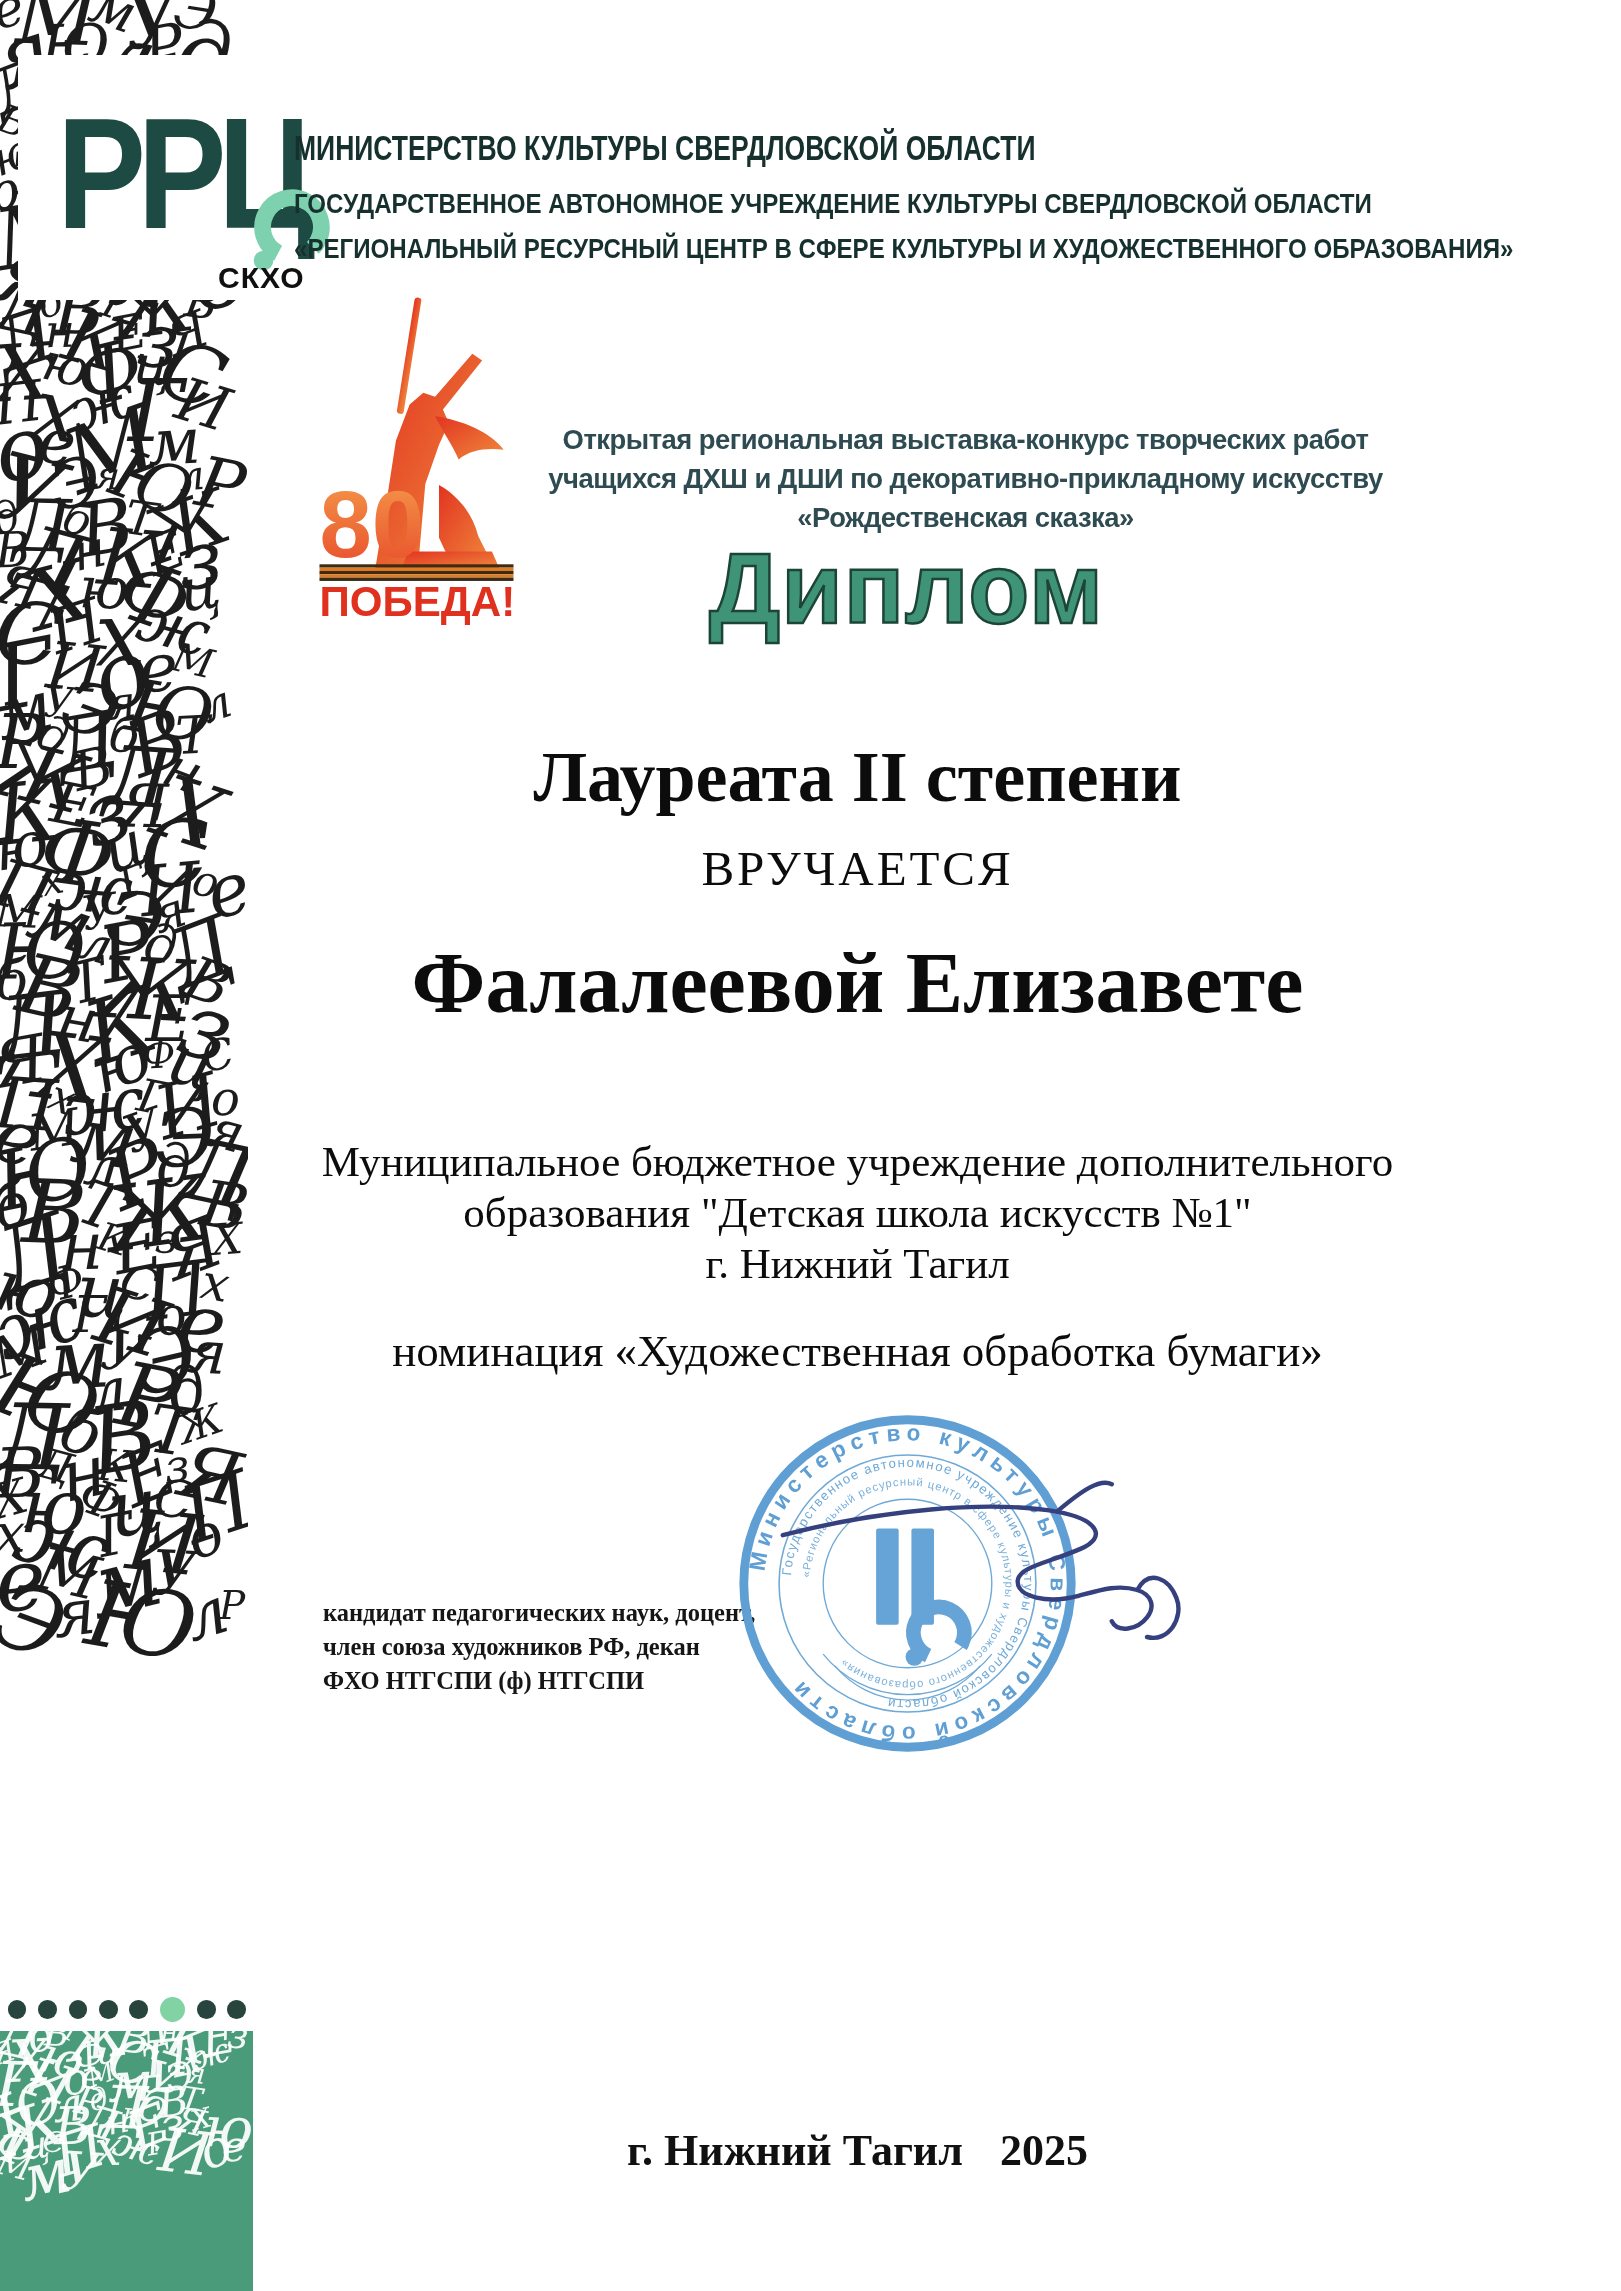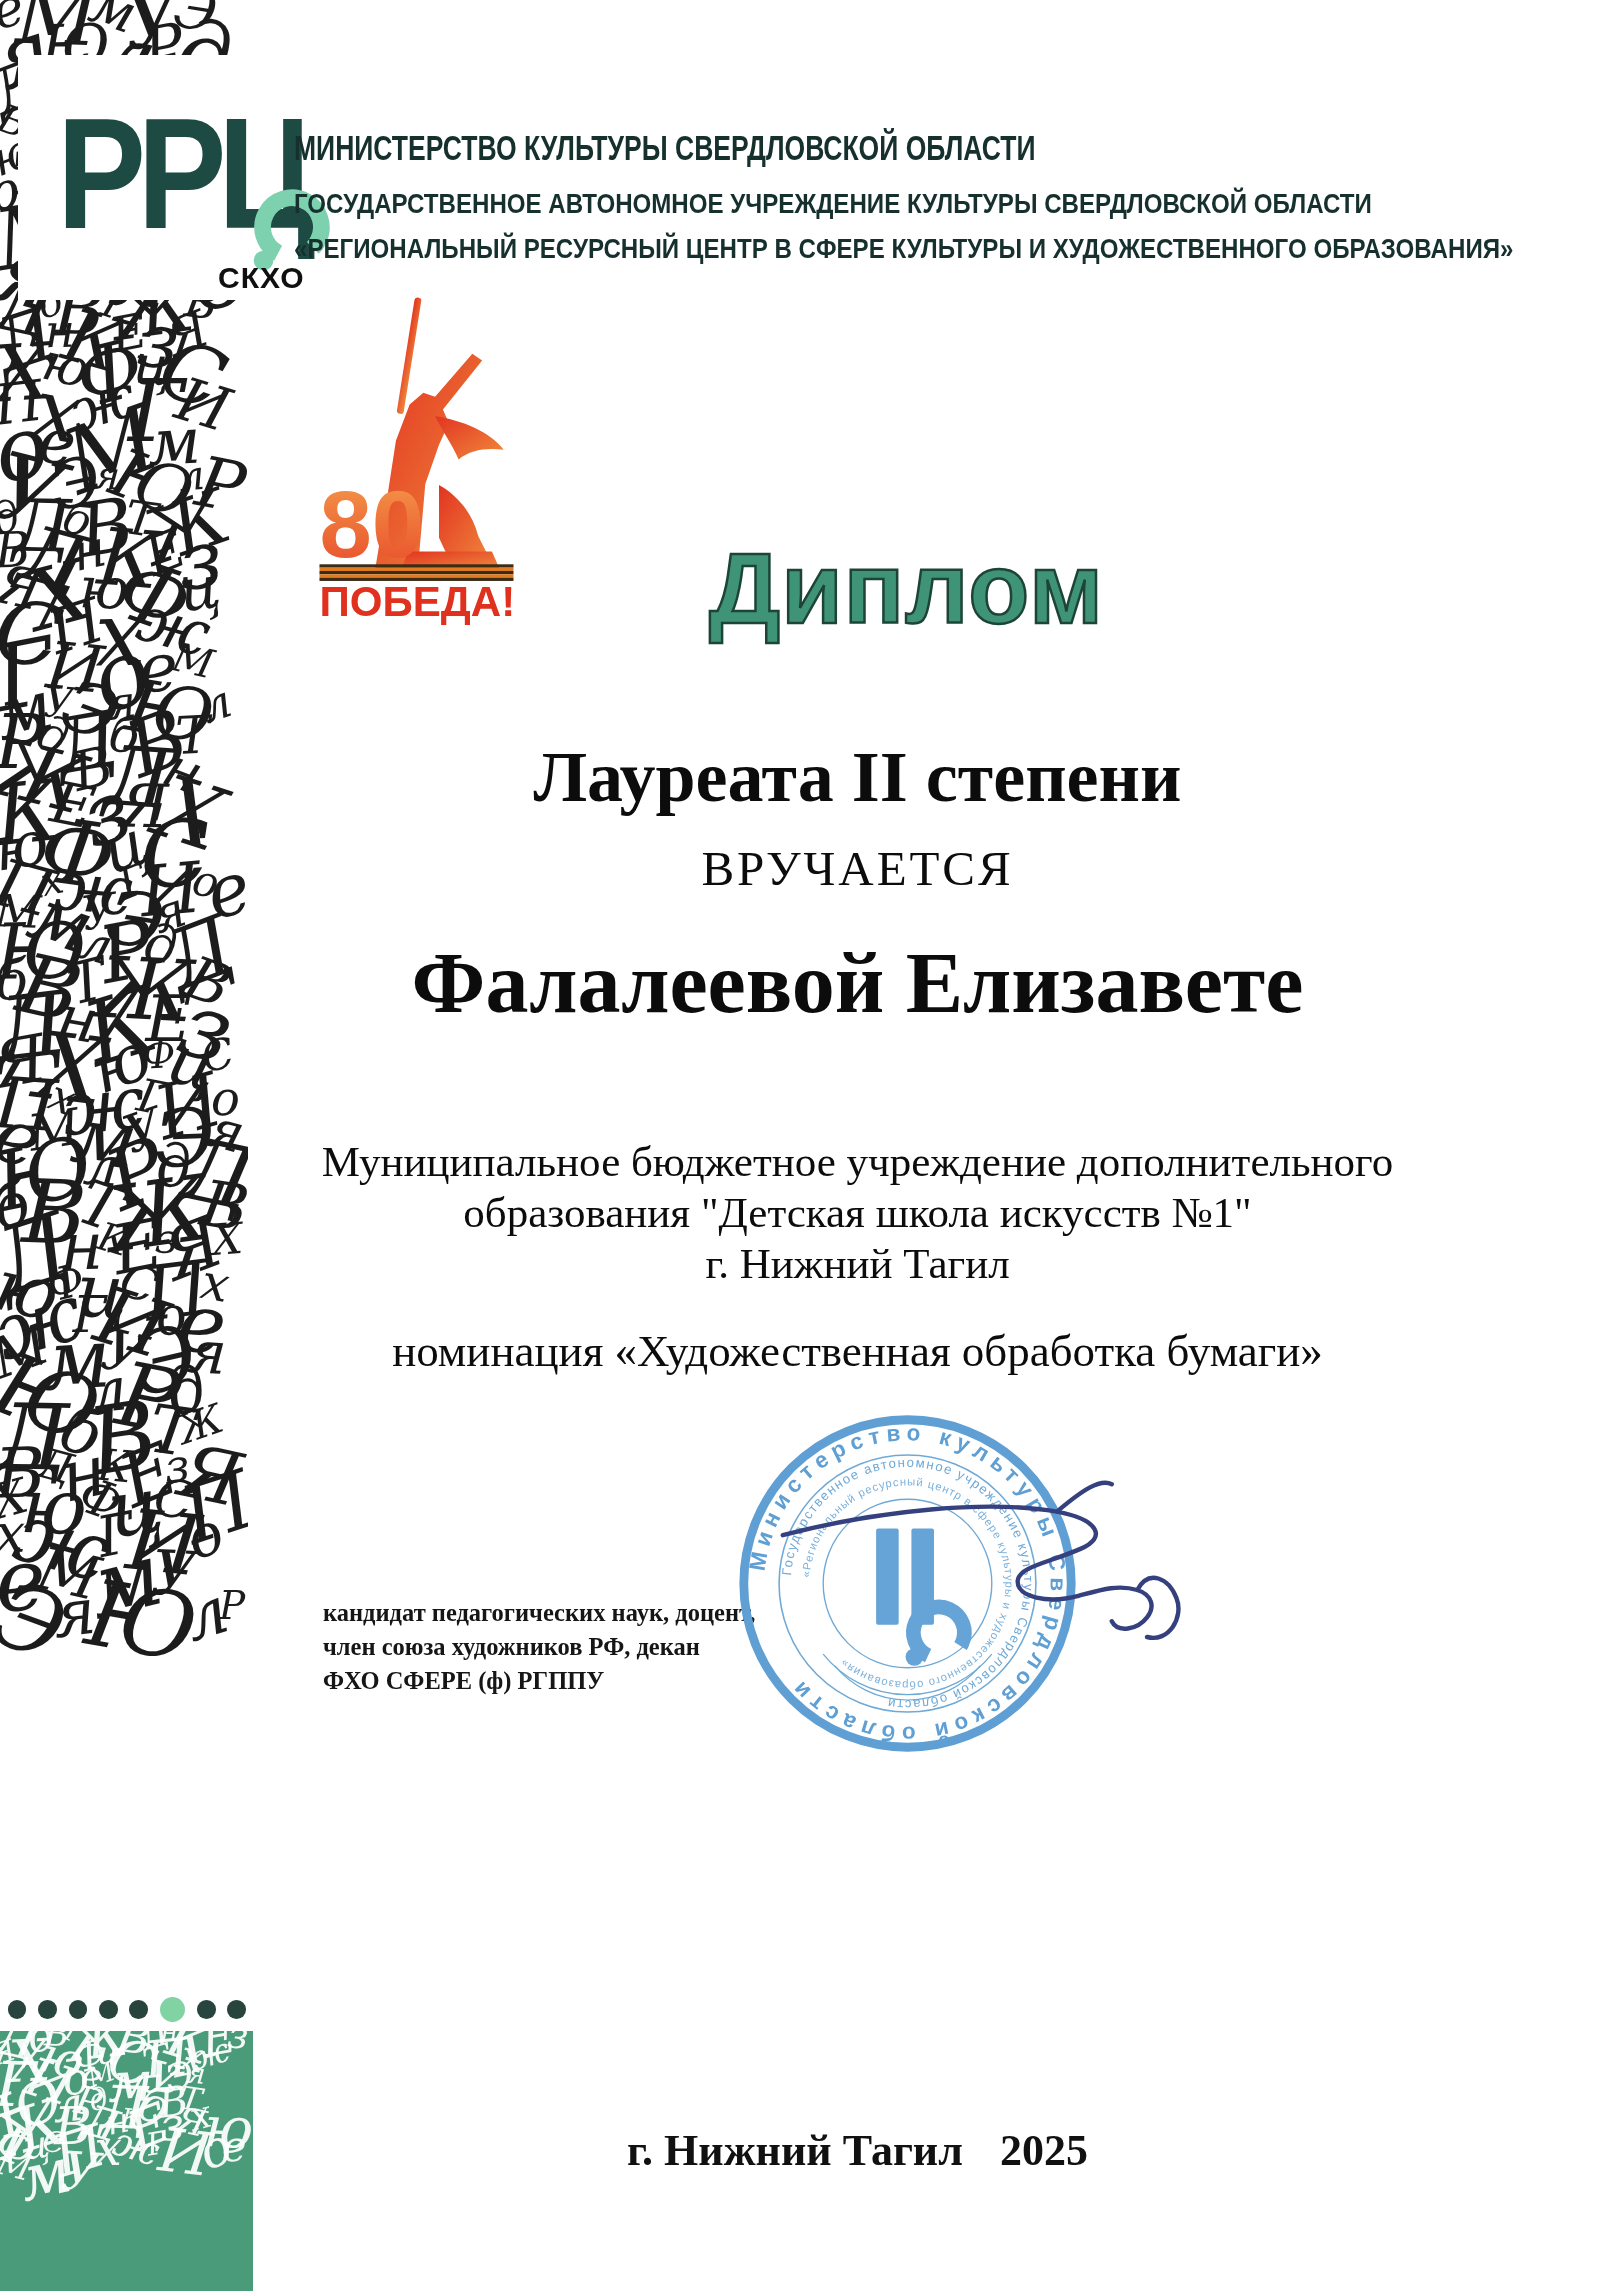--- a/index.html
+++ b/index.html
@@ -342,35 +342,40 @@
     <g>
       <rect x="28" y="281" width="198" height="3.4" fill="#3b2b17"></rect>
       <rect x="28" y="284.4" width="198" height="3.4" fill="#e07b1f"></rect>
       <rect x="28" y="287.8" width="198" height="3.4" fill="#3b2b17"></rect>
       <rect x="28" y="291.2" width="198" height="3.4" fill="#e07b1f"></rect>
       <rect x="28" y="294.6" width="198" height="3.4" fill="#3b2b17"></rect>
     </g>
     <text x="28" y="334" font-family="Liberation Sans, sans-serif" font-weight="700" font-size="43" fill="#e0301e">ПОБЕДА!</text>
   </svg>
 
+  <div class="abs event">
+    <div>Открытая региональная выставка-конкурс творческих работ</div>
+    <div>учащихся ДХШ и ДШИ по декоративно-прикладному искусству</div>
+    <div>«Рождественская сказка»</div>
+  </div>
 
   <div class="abs title">Диплом</div>
 
   <div class="abs ccol degree">Лауреата II степени</div>
   <div class="abs ccol presented">ВРУЧАЕТСЯ</div>
   <div class="abs ccol recipient">Фалалеевой Елизавете</div>
   <div class="abs ccol school1">Муниципальное бюджетное учреждение дополнительного</div>
   <div class="abs ccol school2">образования "Детская школа искусств №1"</div>
   <div class="abs ccol school3">г. Нижний Тагил</div>
   <div class="abs ccol nomination">номинация «Художественная обработка бумаги»</div>
 
   <div class="abs jury-creds">
     <div>кандидат педагогических наук, доцент,</div>
     <div>член союза художников РФ, декан</div>
-    <div>ФХО СФЕРЕ (ф) РГППУ</div>
+    <div>ФХО НТГСПИ (ф) НТГСПИ</div>
   </div>
 
   <svg class="abs stamp-wrap" viewBox="0 0 356 356">
     <defs>
       <path id="ring1" d="M 32,178 A 146,146 0 1 1 324,178 A 146,146 0 1 1 32,178"></path>
       <path id="ring2" d="M 59,178 A 119,119 0 1 1 297,178 A 119,119 0 1 1 59,178"></path>
       <path id="ring3" d="M 78,178 A 100,100 0 1 1 278,178 A 100,100 0 1 1 78,178"></path>
     </defs>
     <circle cx="178" cy="178" r="167" fill="none" stroke="#5f9fd3" stroke-width="9"></circle>
     <circle cx="178" cy="178" r="131" fill="none" stroke="#6fa9d6" stroke-width="1.6"></circle>

